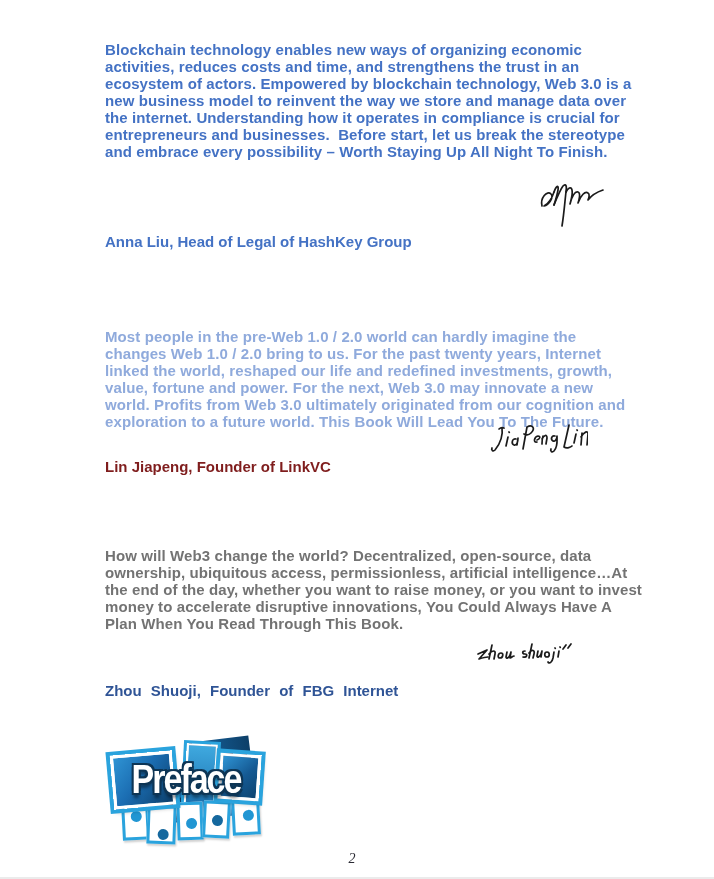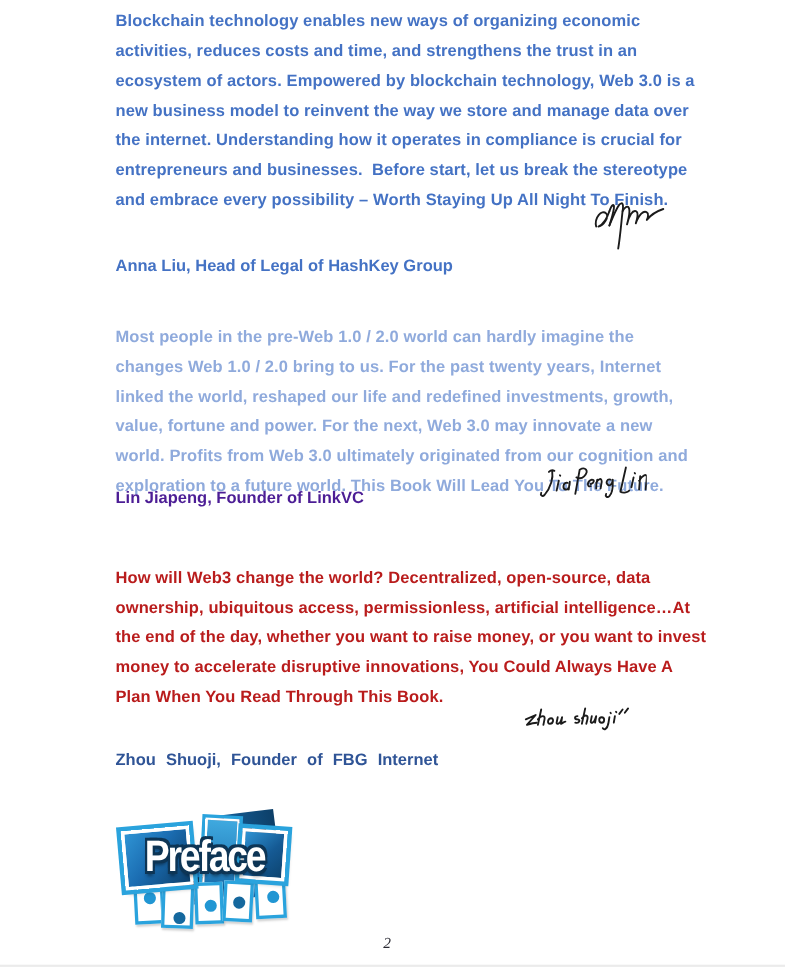--- a/index.html
+++ b/index.html
@@ -7,22 +7,23 @@
   body {
     background:#ffffff;
     font-family:"Liberation Sans", sans-serif;
     position:relative;
     overflow:hidden;
   }
   .page { position:absolute; inset:0; background:#fff; }
 
   .para {
     position:absolute; left:105px; width:537px;
-    font-weight:bold; font-size:15px; line-height:27px;
+    font-weight:bold; font-size:15px; line-height:17px;
     letter-spacing:0.1px;
+    margin-top:35px;
   }
   .attr {
     position:absolute; left:105px; width:532px;
     font-weight:bold; font-size:15px; text-align:left;
   }
   .sig { position:absolute; }
   .sig path { fill:none; stroke:#1b1b1b; stroke-width:1.7; stroke-linecap:round; stroke-linejoin:round; }
 
   
   .logo { position:absolute; left:106px; top:741px; width:162px; height:108px; }
@@ -88,23 +89,23 @@
     <path d="M30,18 C26,17 25,23 28,24 C31,25 32,20 32,17 L31,24"></path>
     <path d="M37,28 L41,6 C46,3 50,7 45,12 C43,14 40,14 38,13"></path>
     <path d="M51,19 C54,18 55,15 52,15 C48,16 47,22 51,21"></path>
     <path d="M57,15 C56,18 56,21 56,23 M56,18 C58,14 61,13 61,17 L60,23"></path>
     <path d="M69,15 C66,14 64,18 67,20 C69,21 71,18 71,15 C71,19 72,26 68,30 C66,32 64,30 65,28"></path>
     <path d="M83,4 L78,26 C81,28 85,26 86,25"></path>
     <path d="M90,13 L88,22 M91,9 L91.3,9.4"></path>
     <path d="M96,12 L95,24 M95,16 C98,11 102,9 102,13 L101,24"></path>
   </svg>
 
-  <div class="attr" style="top: 444px; padding-right: 62px; color: #4c1d95;">Lin Jiapeng, Founder of LinkVC</div>
+  <div class="attr" style="top: 458px; padding-right: 62px; color: #7f1d1d;">Lin Jiapeng, Founder of LinkVC</div>
 
-  <p class="para" style="top: 512px; color: #b91c1c;">How will Web3 change the world? Decentralized, open-source, data ownership, ubiquitous access, permissionless, artificial intelligence…At the end of the day, whether you want to raise money, or you want to invest money to accelerate disruptive innovations, You Could Always Have A Plan When You Read Through This Book.</p>
+  <p class="para" style="top: 512px; color: #737373;">How will Web3 change the world? Decentralized, open-source, data ownership, ubiquitous access, permissionless, artificial intelligence…At the end of the day, whether you want to raise money, or you want to invest money to accelerate disruptive innovations, You Could Always Have A Plan When You Read Through This Book.</p>
 
   <svg class="sig" style="left:474px; top:641px;" width="100" height="34" viewBox="0 0 100 34">
     <path d="M4,13 L13,9 L5,18 C8,17 11,16 14,16"></path>
     <path d="M18,4 L15,18 M15,13 C18,9 22,9 21,13 L20,18"></path>
     <path d="M27,12 C24,12 23,17 26,17 C29,17 30,12 27,12"></path>
     <path d="M33,11 L32,16 C32,18 35,17 36,14 L37,11 L36,17 C38,16 39,15 40,15"></path>
     <path d="M51,10 C48,10 48,13 51,13 C54,13 53,17 49,16"></path>
     <path d="M58,3 L55,17 M55,12 C58,8 61,9 60,13 L59,17"></path>
     <path d="M64,10 L63,15 C63,17 66,16 67,13 L68,10 L67,16"></path>
     <path d="M73,11 C70,11 70,16 73,16 C76,16 76,11 73,11"></path>

